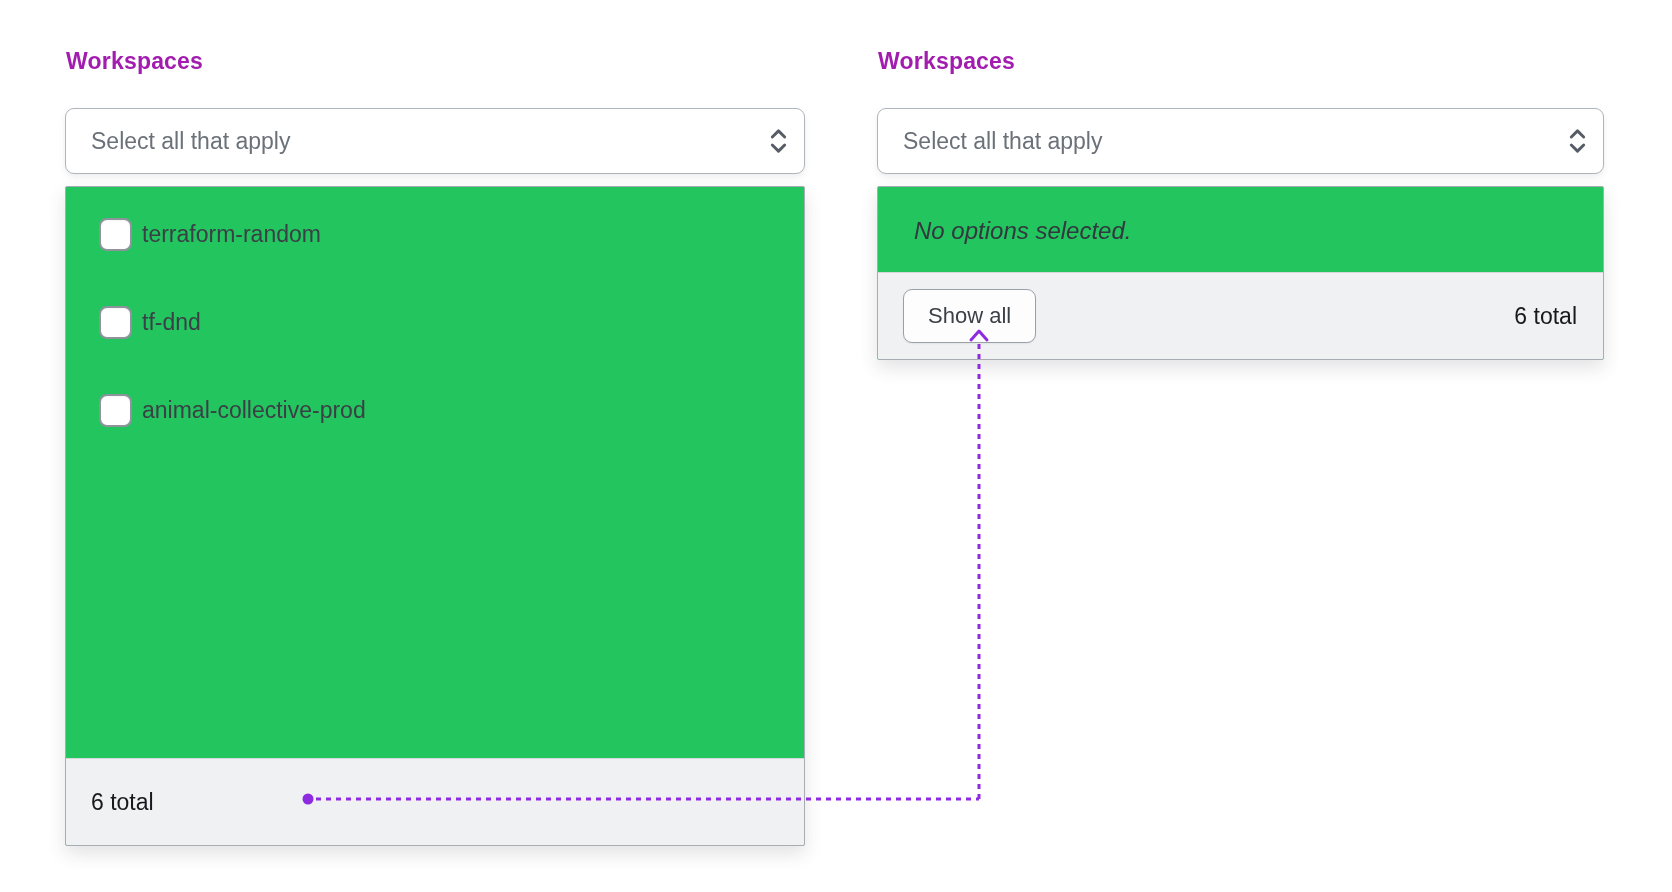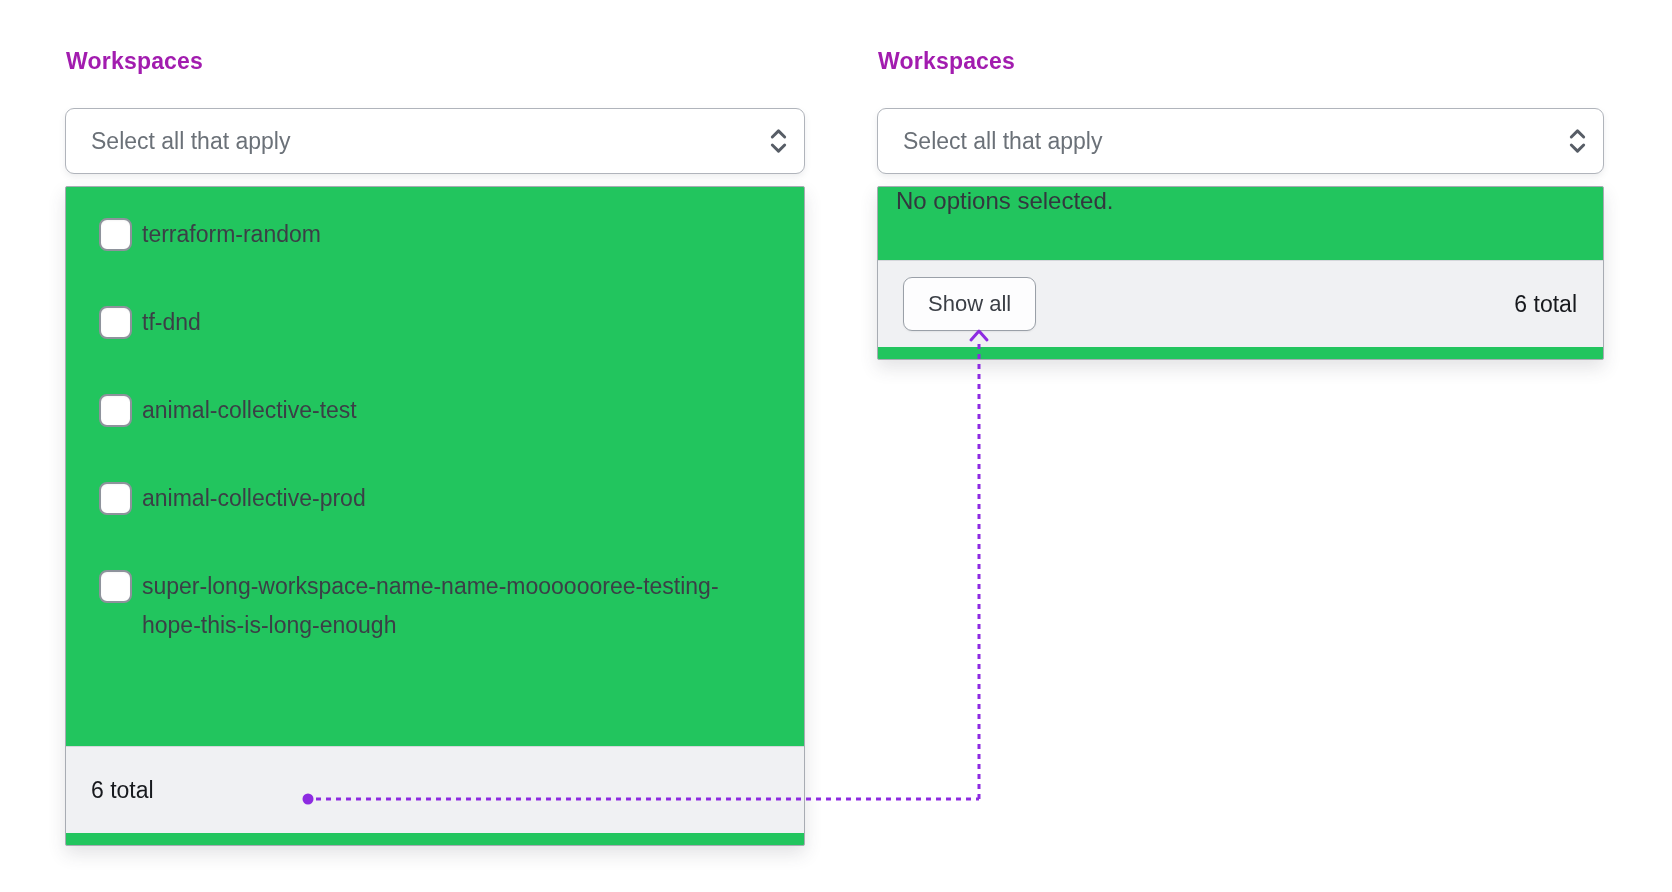--- a/index.html
+++ b/index.html
@@ -50,41 +50,41 @@
     margin-top:3px;
     border:2.5px solid #8e939c;border-radius:8px;
     background:#ffffff;
     box-shadow:inset 0 1px 2px rgba(0,0,0,.04);
   }
   .option-text{
     margin-left:10px;
     font-size:23px;line-height:39px;color:#3b3f46;
   }
   .panel-footer{
-    position:absolute;left:0;right:0;bottom:12px;height:87px;
+    position:absolute;left:0;right:0;bottom:0;height:87px;
     background:#f0f1f3;
     border-top:1.5px solid #d5d7db;
     display:flex;align-items:center;justify-content:space-between;
     padding:0 26px 0 25px;box-sizing:border-box;
   }
   .footer-btn{
     height:54px;
     background:#fdfdfe;
     border:1.5px solid #9aa0a8;border-radius:9px;
     box-shadow:0 1px 2px rgba(0,0,0,.06);
     font-family:inherit;font-size:22px;color:#3b3f46;
     padding:0 24px;cursor:pointer;
   }
   .footer-total{
     font-size:23px;color:#17191d;
   }
   .empty-body{
     position:absolute;left:0;right:0;top:0;height:87px;
-    display:flex;align-items:flex-start;
-    padding-left:18px;box-sizing:border-box;
+    display:flex;align-items:center;
+    padding-left:36px;box-sizing:border-box;font-style:italic;
   }
   .empty-text{font-size:24px;color:#33373e;}
   .connector-overlay{
     position:absolute;left:0;top:0;width:1672px;height:892px;
     pointer-events:none;
   }
 </style>
 </head>
 <body>
 
@@ -108,29 +108,21 @@
         <li class="option-row">
           <span class="checkbox"></span>
           <span class="option-text">terraform-random</span>
         </li>
         <li class="option-row">
           <span class="checkbox"></span>
           <span class="option-text">tf-dnd</span>
         </li>
         <li class="option-row">
           <span class="checkbox"></span>
-          <span class="option-text">animal-collective-test</span>
-        </li>
-        <li class="option-row">
-          <span class="checkbox"></span>
           <span class="option-text">animal-collective-prod</span>
-        </li>
-        <li class="option-row">
-          <span class="checkbox"></span>
-          <span class="option-text">super-long-workspace-name-name-mooooooree-testing-hope-this-is-long-enough</span>
         </li>
       </ul>
       <div class="panel-footer">
         <span class="footer-total">6 total</span>
       </div>
     </div>
   </section>
 
   <section class="combo" style="left:877px;width:727px;">
     <div class="combo-label">Workspaces</div>

